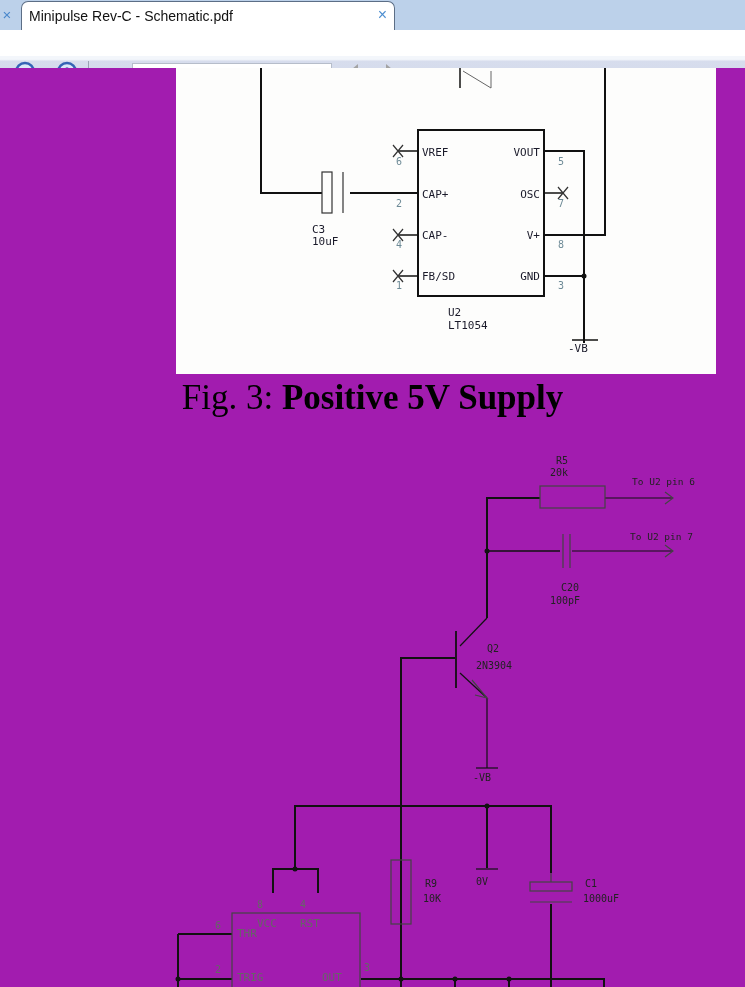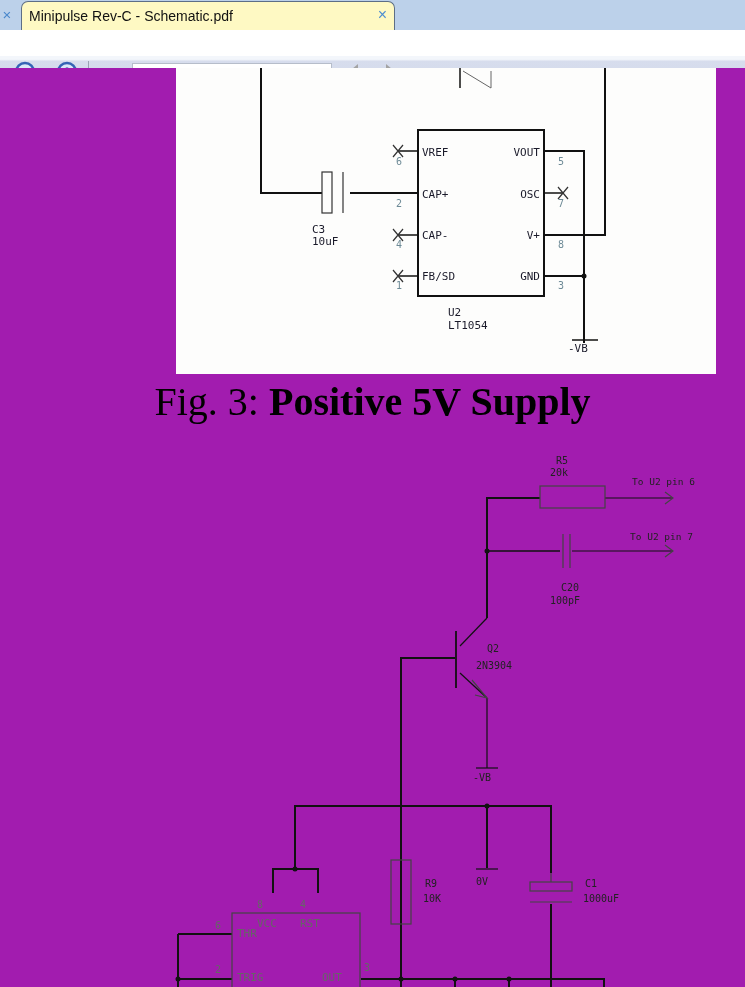--- a/index.html
+++ b/index.html
@@ -1,29 +1,29 @@
 <!DOCTYPE html>
 <html><head>
 <meta charset="utf-8">
 <style>
   html,body{margin:0;padding:0;}
   body{width:745px;height:987px;overflow:hidden;background:#ffffff;position:relative;font-family:"Liberation Sans",sans-serif;}
   .tabbar{position:absolute;left:0;top:0;width:745px;height:30px;background:#bcd1ea;}
   .tab-close-left{position:absolute;left:0;top:5px;width:14px;height:20px;color:#4a88cc;font-size:15px;line-height:20px;text-align:center;cursor:pointer;}
-  .tab{position:absolute;left:21px;top:1px;width:374px;height:29px;background:#fef9c3;border:1px solid #5c6e86;border-bottom:none;border-radius:7px 7px 0 0;box-sizing:border-box;}
+  .tab{position:absolute;left:21px;top:1px;width:374px;height:29px;background:#ffffff;border:1px solid #5c6e86;border-bottom:none;border-radius:7px 7px 0 0;box-sizing:border-box;}
   .tab-title{position:absolute;left:7px;top:6px;font-size:14px;color:#111;white-space:nowrap;}
   .tab-close{position:absolute;right:7px;top:4px;font-size:16px;color:#4d8ed0;cursor:pointer;}
   .toolbar{position:absolute;left:0;top:20px;width:745px;height:34px;background:linear-gradient(#f3f6fb 0,#f3f6fb 10%,#d7dded 16%,#d2d9ea 100%);border-bottom:1px solid #a9b4c8;box-sizing:border-box;margin-top:36px;}
   .tbtn{position:absolute;top:4px;width:30px;height:30px;cursor:pointer;}
   .sep{position:absolute;left:88px;top:5px;width:1px;height:28px;background:#9aa3b2;}
   .find-label{position:absolute;left:95px;top:13px;font-size:13px;color:#111;}
   .find-input{position:absolute;left:132px;top:7px;width:200px;height:24px;border:1px solid #b6bdca;background:#fff;box-sizing:border-box;font-size:13px;padding:0 3px;}
   .view{position:absolute;left:0;top:68px;width:745px;height:919px;background:#a21caf;overflow:hidden;}
   .fig-top{position:absolute;left:176px;top:0;width:540px;height:306px;background:#fdfdfc;}
-  .caption{position:absolute;left:0;top:310px;width:745px;text-align:center;font-family:"Liberation Serif",serif;font-size:40px;color:#000;}
+  .caption{position:absolute;left:0;top:310px;width:745px;text-align:center;font-family:"Liberation Serif",serif;font-size:35px;color:#000;}
   .caption b{font-weight:bold;}
   svg text{font-family:"DejaVu Sans Mono",monospace;}
 </style>
 </head>
 <body>
 
 <div class="tabbar">
   <span class="tab-close-left">×</span>
   <div class="tab">
     <span class="tab-title">Minipulse Rev-C - Schematic.pdf</span>

